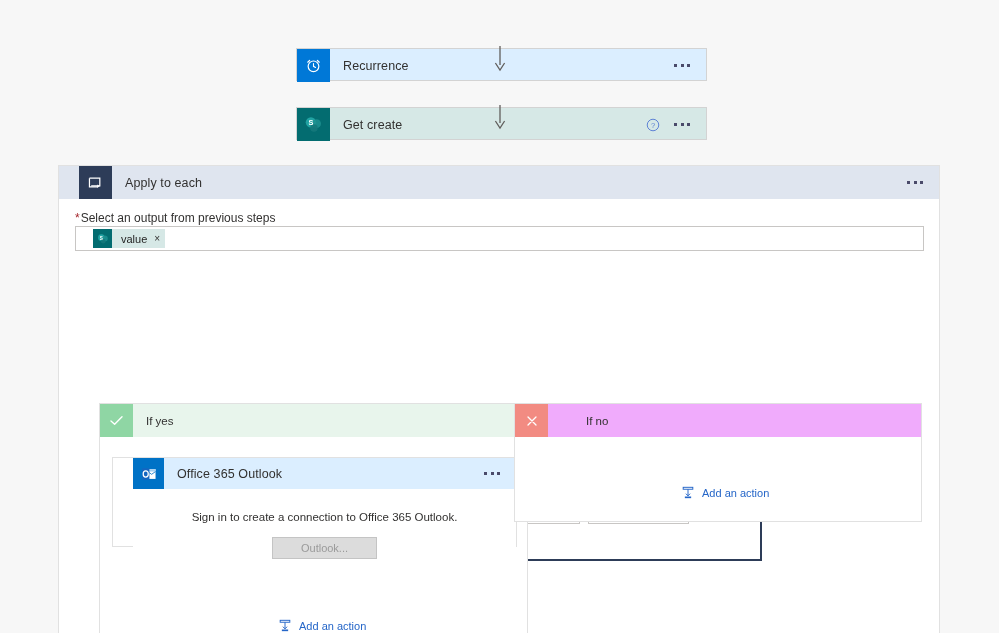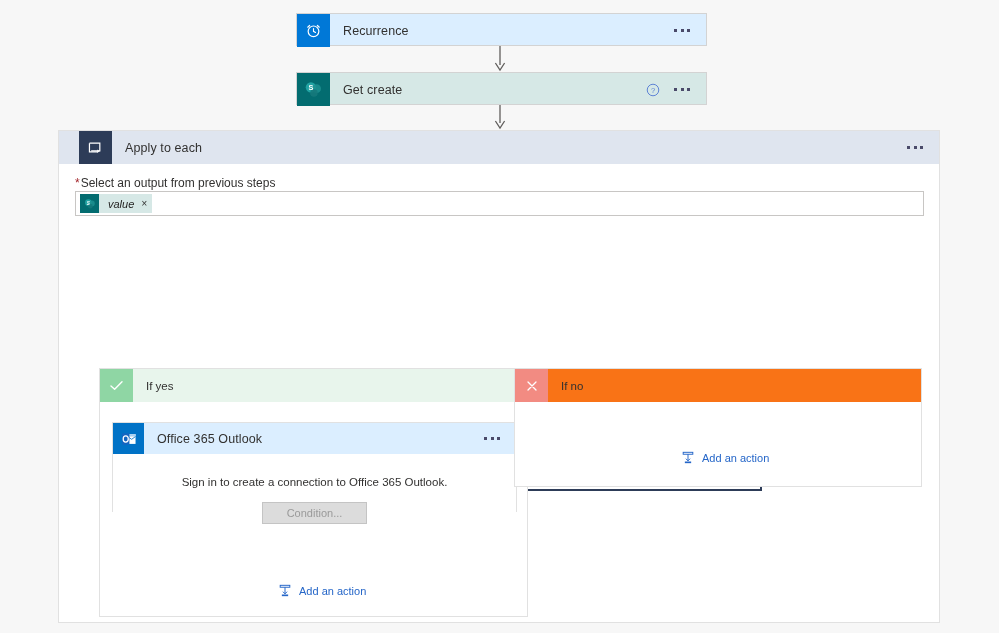--- a/index.html
+++ b/index.html
@@ -10,21 +10,21 @@
     font-family: "Liberation Sans", sans-serif;
     overflow: hidden;
   }
   #canvas {
     position: relative;
     width: 999px; height: 633px;
     background: #f7f7f7;
   }
 
   
-  .card { position: absolute; background: #ffffff; }
+  .card { position: absolute; background: #ffffff; margin-top: 35px; }
   .card-header {
     display: flex; align-items: center;
     height: 33px;
     font-size: 12.5px; color: #323130;
   }
   .card-icon {
     width: 33px; height: 33px;
     flex: 0 0 33px;
     display: flex; align-items: center; justify-content: center;
   }
@@ -59,21 +59,21 @@
   .ate-body { position: relative; height: 459px; }
   .field-label {
     position: absolute; left: 16px; top: 12px;
     font-size: 12px; color: #323130;
   }
   .req-star { color: #a4262c; margin-right: 1px; }
   .token-input {
     position: absolute; left: 16px; top: 27px;
     width: 849px; height: 25px;
     background: #fff; border: 1px solid #c8c6c4;
-    display: flex; align-items: center; padding-left: 4px; font-style: italic;
+    display: flex; align-items: center; padding-left: 17px;
   }
 
   
   .token {
     display: inline-flex; align-items: center;
     height: 19px; background: #d6e8e6;
     font-size: 11px; color: #201f1e;
     padding-right: 5px;
   }
   .token .tok-ico {
@@ -118,27 +118,27 @@
   .branch { position: absolute; background: #fff; border: 1px solid #e1e1e1; }
   .branch-header { display: flex; align-items: center; height: 33px; font-size: 11.5px; }
   .branch-badge { width: 33px; height: 33px; flex: 0 0 33px;
                   display: flex; align-items: center; justify-content: center; }
   .branch-label { margin-left: 13px; color: #323130; }
 
   #ifyes { left: 80px; top: 334px; width: 429px; height: 249px; }
   #ifyes .branch-header { background: #e8f5ec; }
   #ifyes .branch-badge { background: #8fd6a4; }
   #ifno  { left: 513px; top: 334px; width: 408px; height: 119px; }
-  #ifno  .branch-header { background: #f97316; }
+  #ifno  .branch-header { background: #f0abfc; gap: 25px; }
   #ifno  .branch-badge { background: #f28b82; }
 
   
   #outlook {
     position: absolute; left: 12px; top: 53px; width: 405px; height: 90px;
-    background: #fff; border: 1px solid #e1e1e1;
+    background: #fff; border: 1px solid #e1e1e1; padding-left: 20px;
   }
   #outlook .card-header { background: #dbeeff; height: 31px; }
   #outlook .card-icon { background: #0072c6; width: 31px; height: 31px; flex: 0 0 31px; }
   .outlook-body {
     height: 92px; display: flex; flex-direction: column;
     align-items: center; justify-content: center; gap: 14px; background: #fff;
   }
   .signin-text { font-size: 11.5px; color: #323130; }
   .creating-btn {
     width: 105px; height: 22px; background: #dcdcdc; border: 1px solid #c4c4c4;
@@ -330,21 +330,21 @@
             <div class="card-title">Office 365 Outlook</div>
             <div class="ellipsis">
               <i></i>
                 <i></i>
                 <i></i>
             </div>
           </div>
           <div class="outlook-body">
             <div class="signin-text">Sign in to create a connection to Office 365 Outlook.</div>
             <div class="creating-btn">
-              <span>Condition...</span>
+              <span>Outlook...</span>
             </div>
           </div>
         </div>
 
         <div class="add-action" style="left:178px; top:215px;">
           <svg width="14" height="14" viewBox="0 0 16 16">
             <rect x="2.5" y="1.5" width="11" height="2.2" fill="none" stroke="#2566c8" stroke-width="1.1"></rect>
             <path d="M8 3.7 V11" stroke="#2566c8" stroke-width="1.1"></path>
             <path d="M5.6 8.8 L8 11.3 L10.4 8.8" fill="none" stroke="#2566c8" stroke-width="1.1"></path>
             <rect x="4.4" y="12" width="7.2" height="1.9" fill="#2566c8"></rect>

